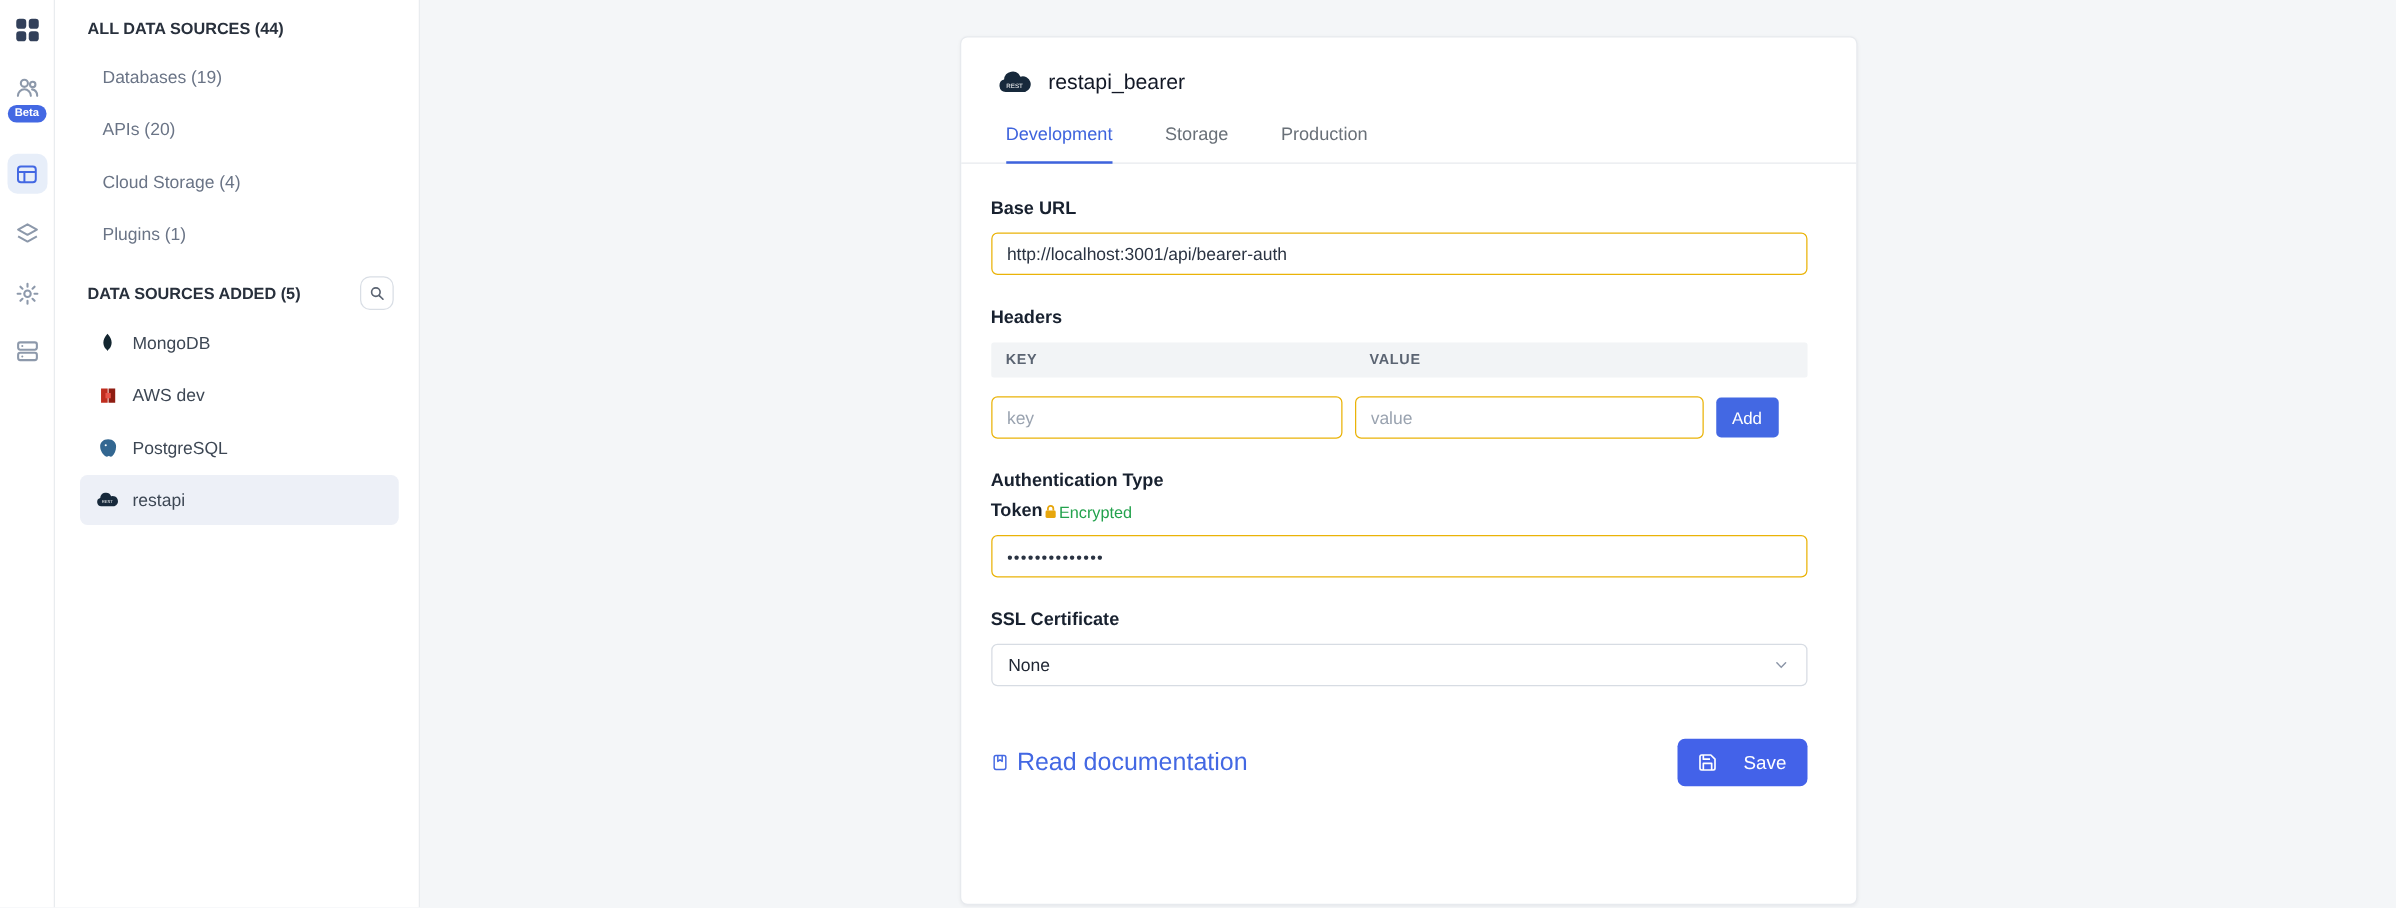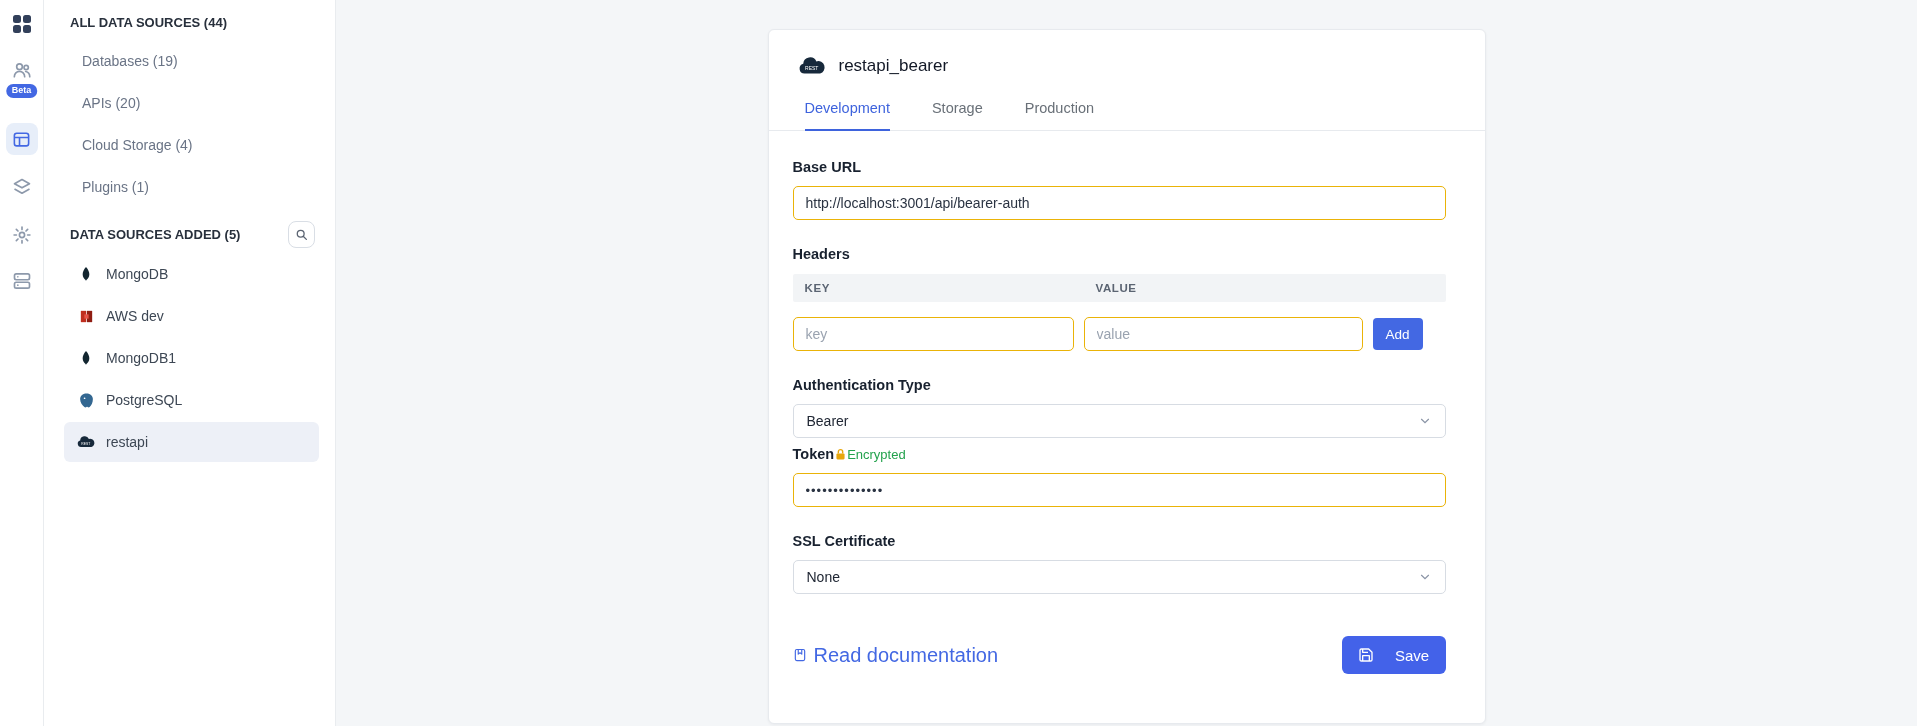--- a/index.html
+++ b/index.html
@@ -195,28 +195,20 @@
     <span class="ds-icon">
       <svg width="17" height="17" viewBox="0 0 24 24">
           <path fill="#bf2e1f" d="M4 4h7.5v16H4z"></path>
           <path fill="#8f1d12" d="M12.5 4H20v16h-7.5z"></path>
           <rect x="9" y="9" width="6" height="6" fill="#e8554a"></rect>
         </svg>
     </span>
     <span>AWS dev</span>
   </div>
 
-  <div class="ds-item">
-    <span class="ds-icon">
-      <svg width="16" height="16" viewBox="0 0 24 24">
-          <path fill="#132630" d="M12 1.5c3.3 3.8 5 7.3 5 10.7 0 4-2.3 7.2-4.4 8.7l-.6 1.6-.6-1.6C9.3 19.4 7 16.2 7 12.2c0-3.4 1.7-6.9 5-10.7z"></path>
-        </svg>
-    </span>
-    <span>MongoDB1</span>
-  </div>
 
   <div class="ds-item">
     <span class="ds-icon">
       <svg width="17" height="17" viewBox="0 0 24 24">
           <path fill="#336791" d="M12 2C6.2 2 3 5.8 3 10c0 5 3 9.2 6 11.2 1 .7 2 .7 3 0 .5-.4 1-.4 1.5 0 1 .7 2 .7 3 0C19 19.2 21 15 21 10c0-4.2-3.2-8-9-8z"></path>
           <circle cx="9.3" cy="8.8" r="1.2" fill="#fff"></circle>
         </svg>
     </span>
     <span>PostgreSQL</span>
   </div>
@@ -261,26 +253,20 @@
         <div class="hdr-col">VALUE</div>
       </div>
 
       <div class="hdr-row">
         <input class="text-input key-input" type="text" placeholder="key" style="">
         <input class="text-input value-input" type="text" placeholder="value" style="">
         <button class="add-btn">Add</button>
       </div>
 
       <div class="field-label mt-label">Authentication Type</div>
-      <div class="select-box">
-        <span>Bearer</span>
-        <svg width="14" height="14" viewBox="0 0 24 24" fill="none" stroke="#8a94a6" stroke-width="2" stroke-linecap="round">
-            <path d="M6 9l6 6 6-6"></path>
-          </svg>
-      </div>
 
       <div class="token-row">
         <span class="field-label">Token</span>
         <svg width="13" height="13" viewBox="0 0 24 24">
             <rect x="4.5" y="10" width="15" height="11" rx="2" fill="#e7a60c"></rect>
             <path d="M8 10V7a4 4 0 0 1 8 0v3" fill="none" stroke="#e7a60c" stroke-width="2.6"></path>
           </svg>
         <span class="encrypted-badge">Encrypted</span>
       </div>
       <input class="text-input token-input mt-input" type="text" value="••••••••••••••" style="">

